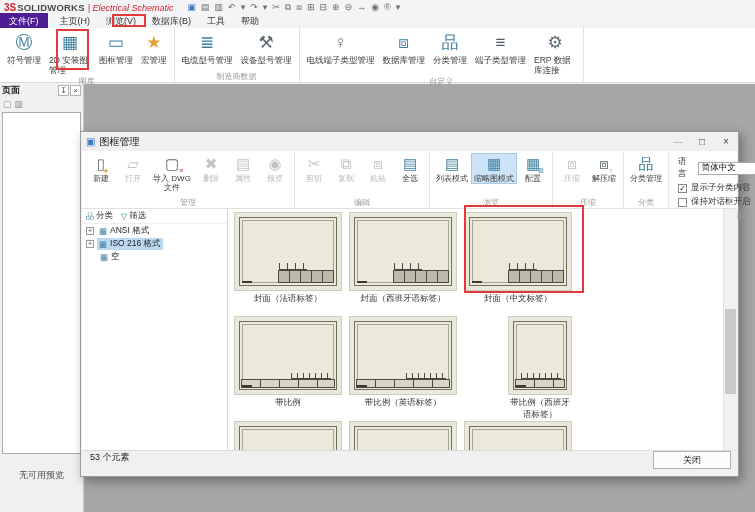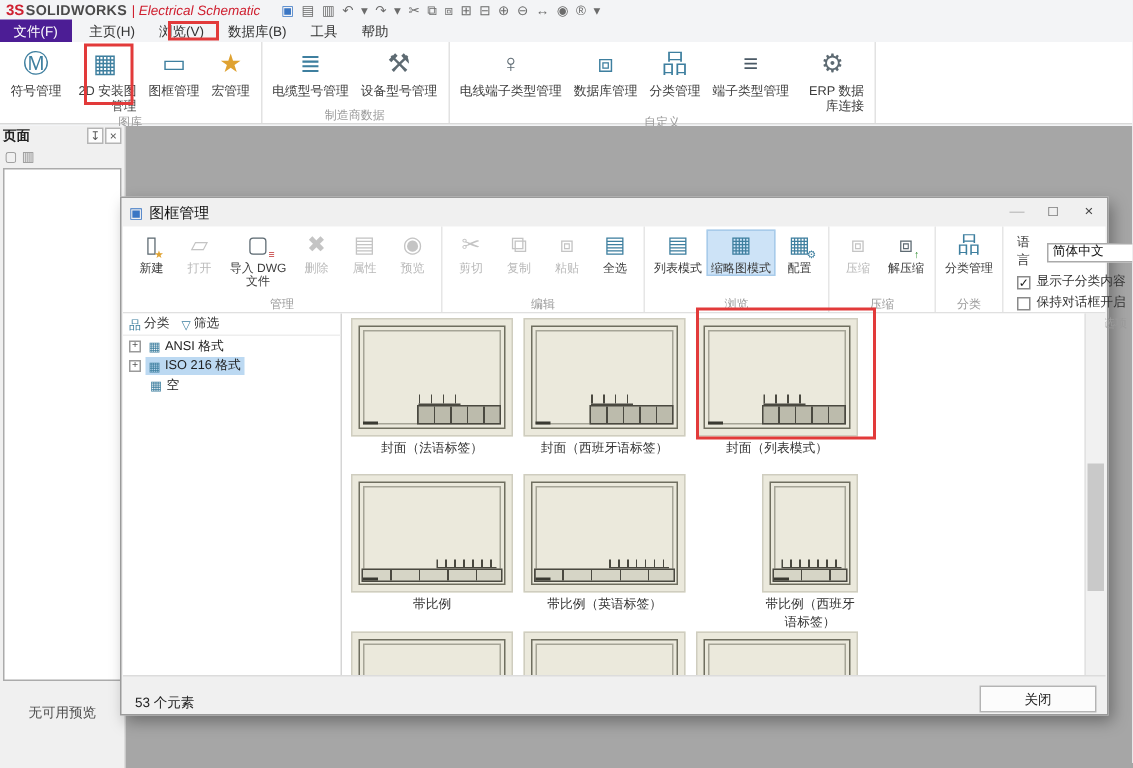--- a/index.html
+++ b/index.html
@@ -21,21 +21,21 @@
   .menubar { position:absolute; left:0; top:14px; right:0; height:14px; display:flex; align-items:center; background:#f3f4f6; }
   .menu-item { padding:1px 8px; font-size:9px; color:#333; cursor:default; }
   .menu-file { background:#4c1d95; color:#fff; padding:2px 9px; margin-right:4px; }
 
   
   .ribbon { position:absolute; left:0; top:28px; right:0; height:55px; background:#fff; border-bottom:1px solid #d9d9d9; display:flex; }
   .rgroup { display:flex; flex-direction:column; border-right:1px solid #e2e2e2; padding:2px 3px 0; }
   .rbtns { display:flex; flex:1; align-items:flex-start; }
   .rb-btn { display:flex; flex-direction:column; align-items:center; padding:1px 4px; white-space:nowrap; color:#3c3c3c; }
   .rb-btn .ric { font-size:17px; line-height:24px; height:24px; color:#3e7f9f; }
-  .rb-btn .rlbl { font-size:8.5px; line-height:10px; text-align:right; }
+  .rb-btn .rlbl { font-size:8.5px; line-height:10px; text-align:left; }
   .rb-btn.wrap { white-space:normal; width:50px; }
   .ric.gold { color:#dfa231; } .ric.gray { color:#5d6a72; } .ric.dark { color:#4b5a66; }
   .rglabel { text-align:center; font-size:8px; color:#9a9a9a; height:11px; line-height:11px; }
 
   
   .dock { position:absolute; left:0; top:84px; width:84px; bottom:0; background:#f0f0f0; border-right:1px solid #c9c9c9; }
   .dock-header { display:flex; align-items:center; height:13px; padding:0 2px;justify-content:center; }
   .dock-title { font-weight:bold; font-size:9px; color:#222; flex:1; }
   .dock-ctl { width:11px; height:11px; border:1px solid #b5b5b5; background:#fdfdfd; font-size:8px; line-height:9px; text-align:center; color:#555; margin-left:1px; }
   .dock-tabs { display:flex; gap:3px; padding:2px 3px; color:#8a8a8a; font-size:9px; }
@@ -96,21 +96,21 @@
   .tb-scale { position:absolute; left:6px; right:6px; bottom:6px; height:9px; background:#d6d5c6; border:1px solid #4a4940;
     background-image:repeating-linear-gradient(90deg, transparent 0 18px, #4a4940 18px 19px); }
   .tb-scale-ticks { position:absolute; right:10px; bottom:15px; width:40px; height:6px; border-bottom:1px solid #4a4940;
     background-image:repeating-linear-gradient(90deg, #4a4940 0 1px, transparent 1px 6px); }
   .corner-dash { position:absolute; left:7px; bottom:7px; width:10px; height:2px; background:#3a3a32; }
   .card-label { margin-top:2px; text-align:center; font-size:8.5px; color:#333; height:11px; }
 
   .dlg-scroll { position:absolute; right:1px; top:77px; width:14px; bottom:26px; background:#f1f1f1; border-left:1px solid #e2e2e2; }
   .scroll-thumb { position:absolute; left:1px; right:1px; top:100px; height:85px; background:#c9c9c9; }
 
-  .dlg-bottom { position:absolute; left:1px; right:1px; bottom:1px; height:25px; background:#f0f0f0; border-top:1px solid #dcdcdc; display:flex; align-items:flex-end; }
+  .dlg-bottom { position:absolute; left:1px; right:1px; bottom:1px; height:25px; background:#f0f0f0; border-top:1px solid #dcdcdc; display:flex; align-items:flex-start; }
   .status-text { margin-left:8px; font-size:9px; color:#222; flex:1; }
   .close-btn { width:78px; height:18px; margin-right:6px; background:#fcfcfc; border:1px solid #b4b4b4; font-size:9px; color:#222; display:flex; align-items:center; justify-content:center; }
 
   
   .annot { position:absolute; border:2px solid #e23a3a; z-index:60; }
   .annot-menu { left:112px; top:14px; width:34px; height:13px; }
   .annot-ribbon { left:56px; top:29px; width:33px; height:41px; }
   .annot-card { left:464px; top:205px; width:120px; height:88px; }
 </style>
 </head>
@@ -412,21 +412,21 @@
         </div>
         <div class="card-label">封面（西班牙语标签）</div>
       </div>
       <div class="card" style="left:236px; top:3px;">
         <div class="thumb">
           <div class="frame"></div>
             <div class="tb-cover-ticks"></div>
             <div class="tb-cover"></div>
             <div class="corner-dash"></div>
         </div>
-        <div class="card-label">封面（列表模式）</div>
+        <div class="card-label">封面（中文标签）</div>
       </div>
       <div class="card" style="left:6px; top:107px;">
         <div class="thumb">
           <div class="frame"></div>
             <div class="tb-scale-ticks"></div>
             <div class="tb-scale"></div>
             <div class="corner-dash"></div>
         </div>
         <div class="card-label">带比例</div>
       </div>

